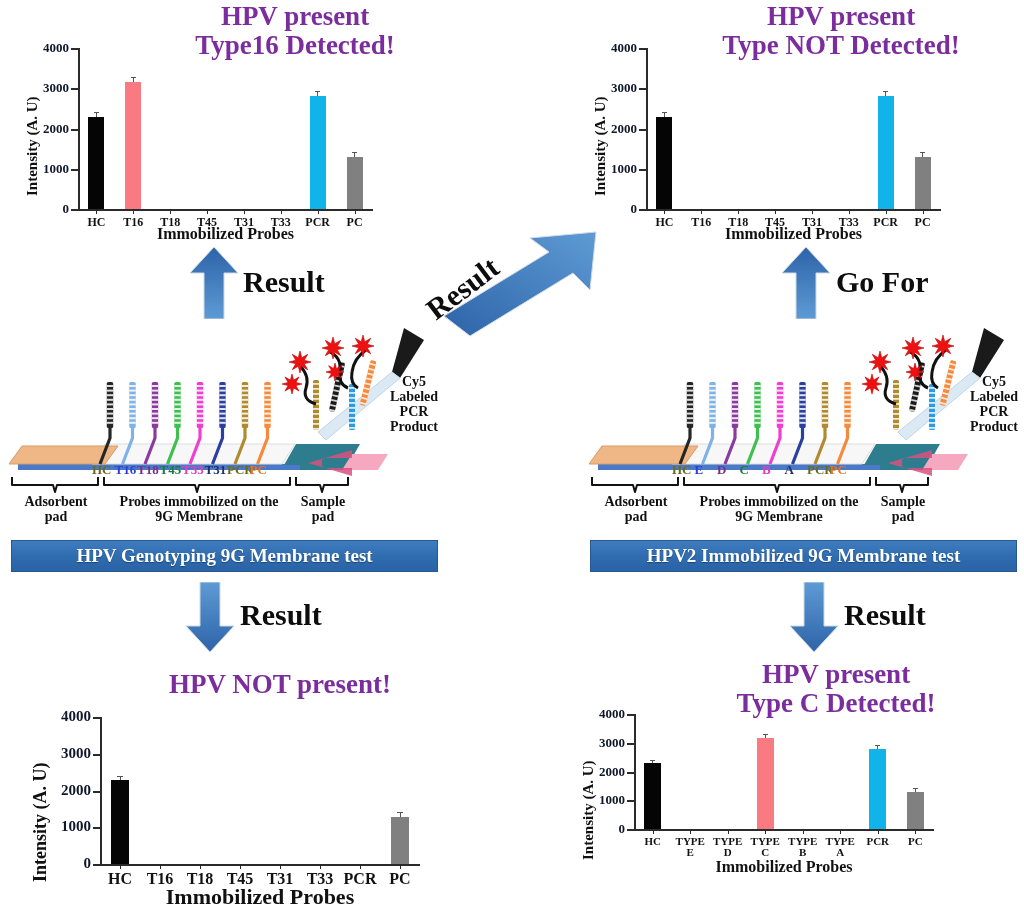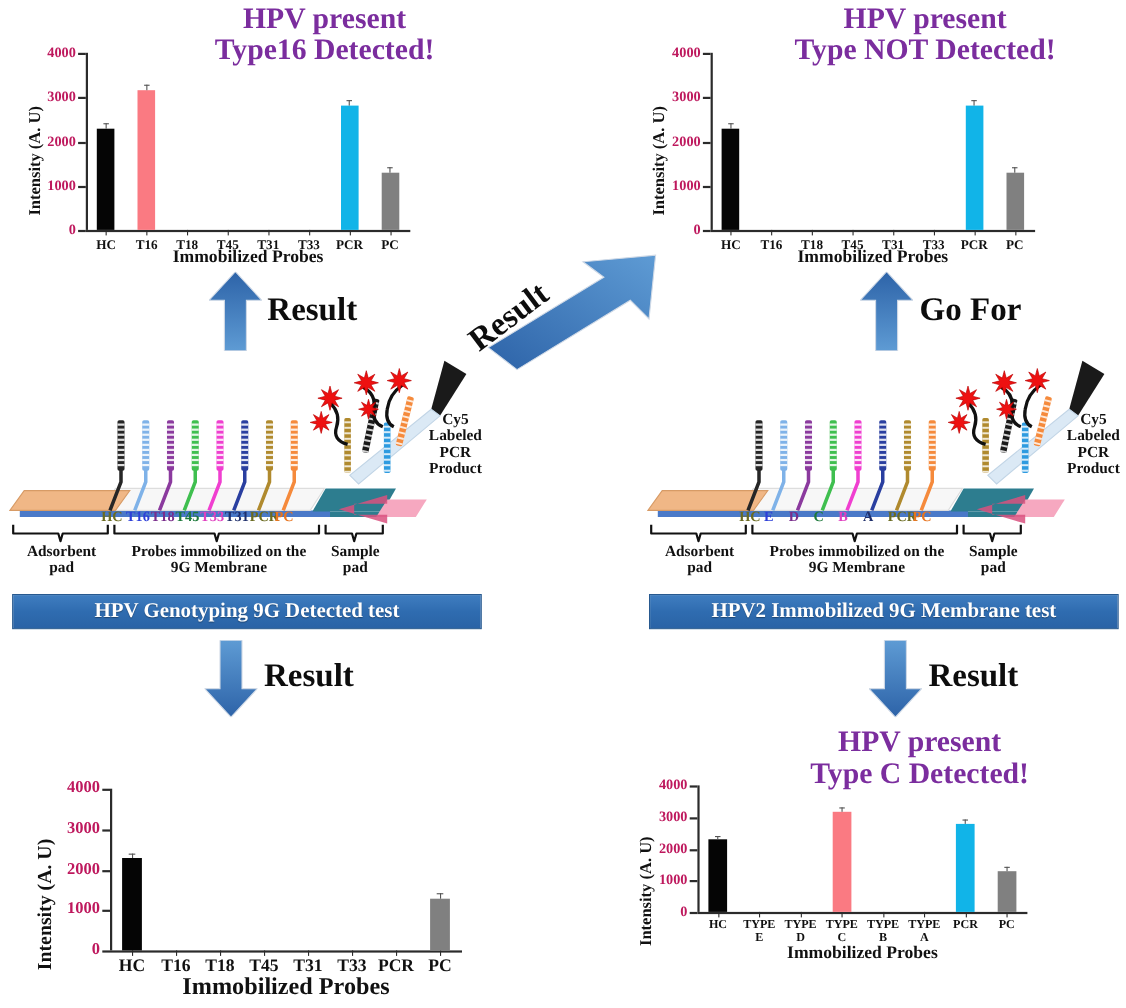--- a/index.html
+++ b/index.html
@@ -18,21 +18,21 @@
     position:absolute;transform:rotate(-90deg);transform-origin:0 0;
     font-weight:bold;white-space:nowrap;color:#111;
     font-family:"Liberation Serif", serif;
   }
   .plot{position:absolute;}
   .axis-y{position:absolute;left:0;top:0;width:2px;background:#2b2b2b;}
   .axis-x{position:absolute;left:0;height:2px;background:#2b2b2b;}
   .ytick{position:absolute;width:7px;height:2px;background:#2b2b2b;left:-7px;}
   .ytick-lab{
     position:absolute;right:100%;margin-right:9px;transform:translateY(-52%);
-    font-weight:bold;color:#be185d;white-space:nowrap;
+    font-weight:bold;color:#0f172a;white-space:nowrap;
     font-family:"Liberation Serif", serif;
   }
   .xtick{position:absolute;width:1px;height:5px;background:#2b2b2b;top:0;}
   .bar{position:absolute;bottom:0;}
   .err{position:absolute;width:1px;background:#555;left:50%;margin-left:-0.5px;}
   .err-cap{position:absolute;height:1px;background:#555;left:50%;}
   .xcat{
     position:absolute;text-align:center;font-weight:bold;color:#111;
     line-height:1.02;white-space:pre-line;
     font-family:"Liberation Serif", serif;
@@ -580,21 +580,21 @@
       <path d="M296,155 L296,163 L320,163 L322,170
                   L324,163 L348,163 L348,155" stroke="#111" stroke-width="2" fill="none" stroke-linejoin="round"></path>
     </svg><div class="probe-label" style="color: rgb(107, 107, 32); font-size: 13px; left: 92px; top: 140px;">HC</div><div class="probe-label" style="color: rgb(45, 63, 216); font-size: 13px; left: 114.5px; top: 140px;">E</div><div class="probe-label" style="color: rgb(122, 46, 140); font-size: 13px; left: 137px; top: 140px;">D</div><div class="probe-label" style="color: rgb(30, 122, 60); font-size: 13px; left: 159.5px; top: 140px;">C</div><div class="probe-label" style="color: rgb(224, 64, 192); font-size: 13px; left: 182px; top: 140px;">B</div><div class="probe-label" style="color: rgb(31, 47, 107); font-size: 13px; left: 204.5px; top: 140px;">A</div><div class="probe-label" style="color: rgb(107, 107, 32); font-size: 13px; left: 227px; top: 140px;">PCR</div><div class="probe-label" style="color: rgb(232, 116, 30); font-size: 13px; left: 249.5px; top: 140px;">PC</div><div class="bracket-label" style="left: 10px; width: 92px; top: 173px; font-size: 14px;">Adsorbent
 pad</div><div class="bracket-label" style="left: 104px; width: 190px; top: 173px; font-size: 14px;">Probes immobilized on the
 9G Membrane</div><div class="bracket-label" style="left: 294px; width: 58px; top: 173px; font-size: 14px;">Sample
 pad</div><div class="cy5-label" style="left: 378px; width: 72px; top: 52px; font-size: 14px;">Cy5
 Labeled
 PCR
 Product</div></div>
 
-<div class="banner" style="left:11px;top:540px;width:425px;height:30px;font-size:19px;">HPV Genotyping 9G Detected test</div>
+<div class="banner" style="left:11px;top:540px;width:425px;height:30px;font-size:19px;">HPV Genotyping 9G Membrane test</div>
 <div class="banner" style="left:590px;top:540px;width:425px;height:30px;font-size:19px;">HPV2 Immobilized 9G Membrane test</div>
 
 <div class="arrow" style="left:186px;top:582px;width:48px;height:70px;">
   <svg width="48" height="70" viewBox="0 0 48 70">
     <defs>
       <linearGradient id="agd2" x1="0" y1="0" x2="0" y2="1">
         <stop offset="0%" stop-color="#5e9bd4"></stop>
           <stop offset="100%" stop-color="#2d63a8"></stop>
       </linearGradient>
     </defs>
@@ -604,20 +604,21 @@
 <div class="res-word" style="left:240px;top:598px;font-size:30px;">Result</div>
 
 <div class="arrow" style="left:790px;top:582px;width:48px;height:70px;">
   <svg width="48" height="70" viewBox="0 0 48 70">
     <polygon points="14,0 34,0 34,44 48,44 24,70 0,44 14,44" fill="url(#agd2)" stroke="#cfd9e6" stroke-width="1"></polygon>
   </svg>
 </div>
 <div class="res-word" style="left:844px;top:598px;font-size:30px;">Result</div>
 
 <div class="panel" style="left:0px;top:660px;width:512px;height:256px;">
+  <div class="chart-title" style="left:110px;top:10px;width:340px;font-size:27px;">HPV NOT present!</div>
   <div class="ylabel" style="left:30px;top:222px;font-size:18px;">Intensity (A. U)</div>
   <div class="plot" id="plot-2" style="left:100px;top:57px;width:320px;height:147px;">
       <div class="axis-y" style="height: 147px;"></div>
       <div class="axis-x" style="width: 320px; top: 147px;"></div>
       <div class="ytick" style="top: 147px;"></div>
       <div class="ytick-lab" style="top: 147px; font-size: 15px;">0</div>
       <div class="ytick" style="top: 110.25px;"></div>
       <div class="ytick-lab" style="top: 110.25px; font-size: 15px;">1000</div>
       <div class="ytick" style="top: 73.5px;"></div>
       <div class="ytick-lab" style="top: 73.5px; font-size: 15px;">2000</div>

